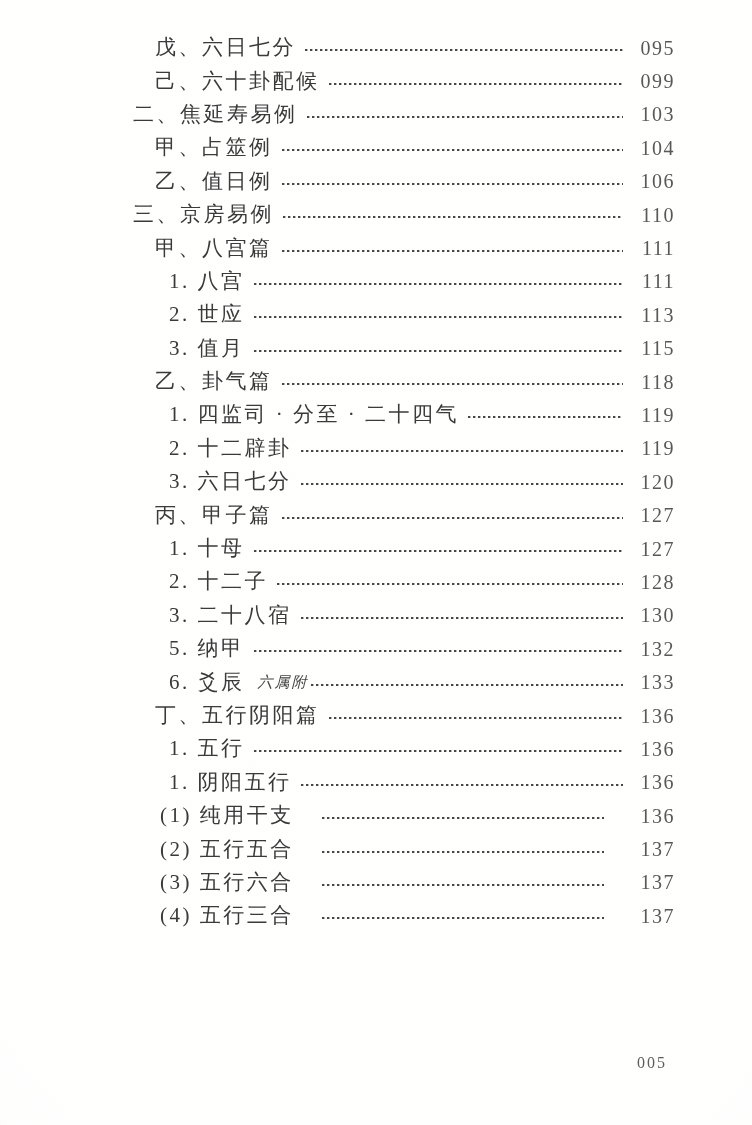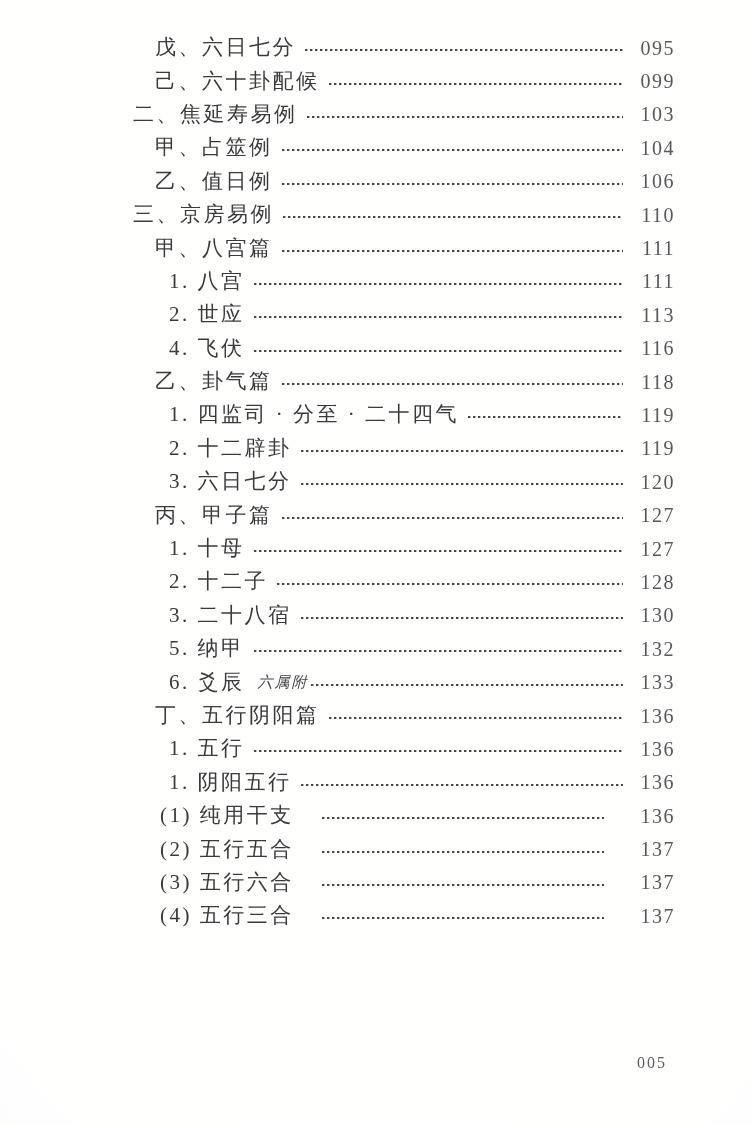--- a/index.html
+++ b/index.html
@@ -130,23 +130,23 @@
       <span class="label">1. 八宫</span>
       <span class="dots"></span>
       <span class="pagenum">111</span>
     </div>
     <div class="toc-row lv3">
       <span class="label">2. 世应</span>
       <span class="dots"></span>
       <span class="pagenum">113</span>
     </div>
     <div class="toc-row lv3">
-      <span class="label">4. 飞伏</span>
-      <span class="dots"></span>
-      <span class="pagenum">116</span>
+      <span class="label">3. 值月</span>
+      <span class="dots"></span>
+      <span class="pagenum">115</span>
     </div>
     <div class="toc-row lv2">
       <span class="label">乙、卦气篇</span>
       <span class="dots"></span>
       <span class="pagenum">118</span>
     </div>
     <div class="toc-row lv3">
       <span class="label">1. 四监司 · 分至 · 二十四气</span>
       <span class="dots"></span>
       <span class="pagenum">119</span>

